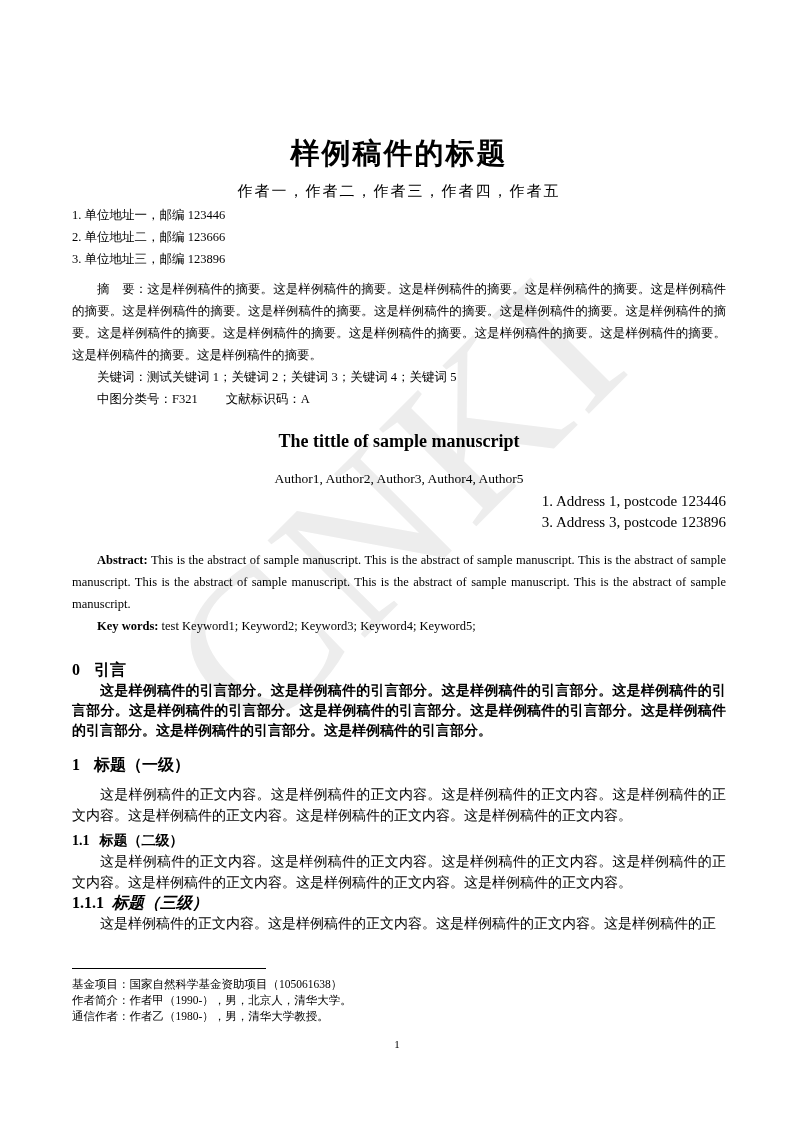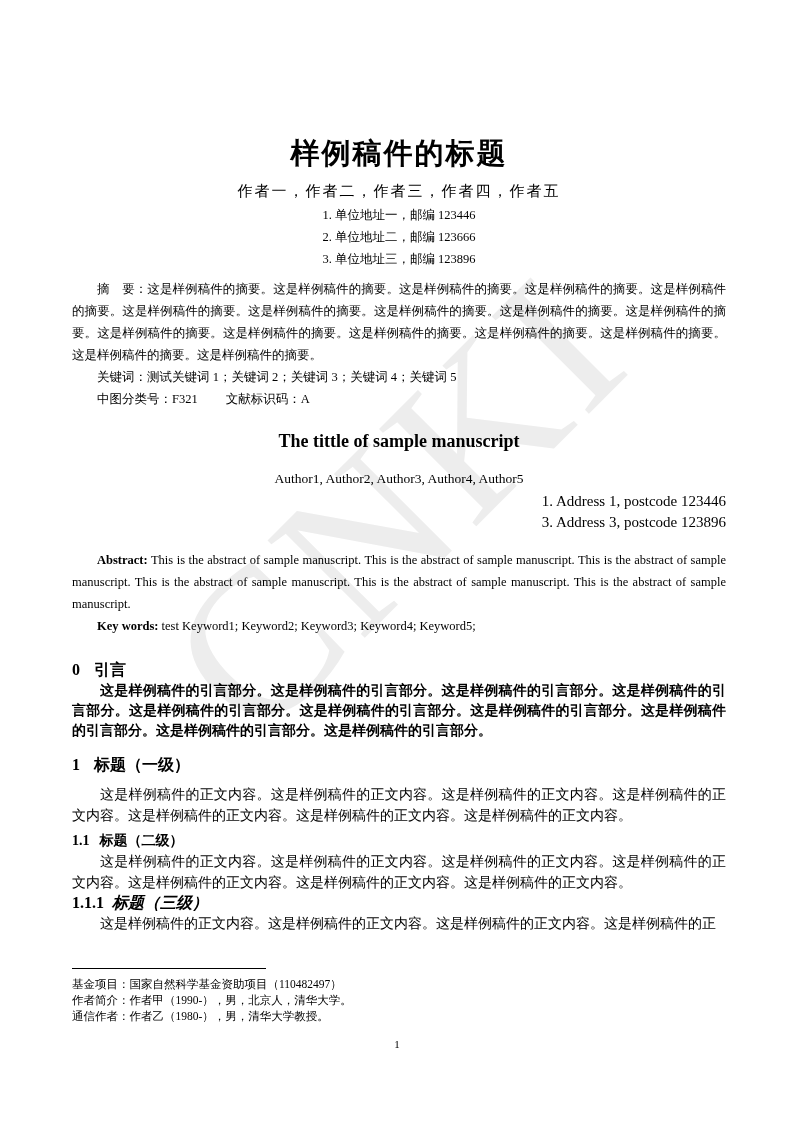--- a/index.html
+++ b/index.html
@@ -47,21 +47,20 @@
   }
   .cn-authors {
     margin: 14px 0 0 0;
     text-align: center;
     font-size: 15px;
     line-height: 22px;
     letter-spacing: 2px;
   }
   .addr-block { margin-top: 2px; }
   .cn-addr {
-    text-align: center;
     font-size: 12.5px;
     line-height: 22px;
   }
   .cn-abstract {
     margin: 8px 0 0 0;
     font-size: 12.5px;
     line-height: 22px;
     text-align: justify;
     text-indent: 2em;
   }
@@ -215,20 +214,20 @@
     <h4 class="sec-h2"><span class="sec-num">1.1</span><span class="sec-title">标题（二级）</span></h4>
     <p class="body-par">这是样例稿件的正文内容。这是样例稿件的正文内容。这是样例稿件的正文内容。这是样例稿件的正文内容。这是样例稿件的正文内容。这是样例稿件的正文内容。这是样例稿件的正文内容。</p>
 
     <h5 class="sec-h3"><span class="sec-num">1.1.1</span><span class="sec-title">标题（三级）</span></h5>
     <p class="body-par">这是样例稿件的正文内容。这是样例稿件的正文内容。这是样例稿件的正文内容。这是样例稿件的正</p>
 
   </div>
 
   <div class="footnote">
     <div class="footnote-rule"></div>
-    <div class="footnote-line">基金项目：国家自然科学基金资助项目（110482497）</div>
+    <div class="footnote-line">基金项目：国家自然科学基金资助项目（105061638）</div>
     <div class="footnote-line">作者简介：作者甲（1990-），男，北京人，清华大学。</div>
     <div class="footnote-line">通信作者：作者乙（1980-），男，清华大学教授。</div>
   </div>
 
   <div class="page-number">1</div>
 
 </div>
 
 </body></html>

